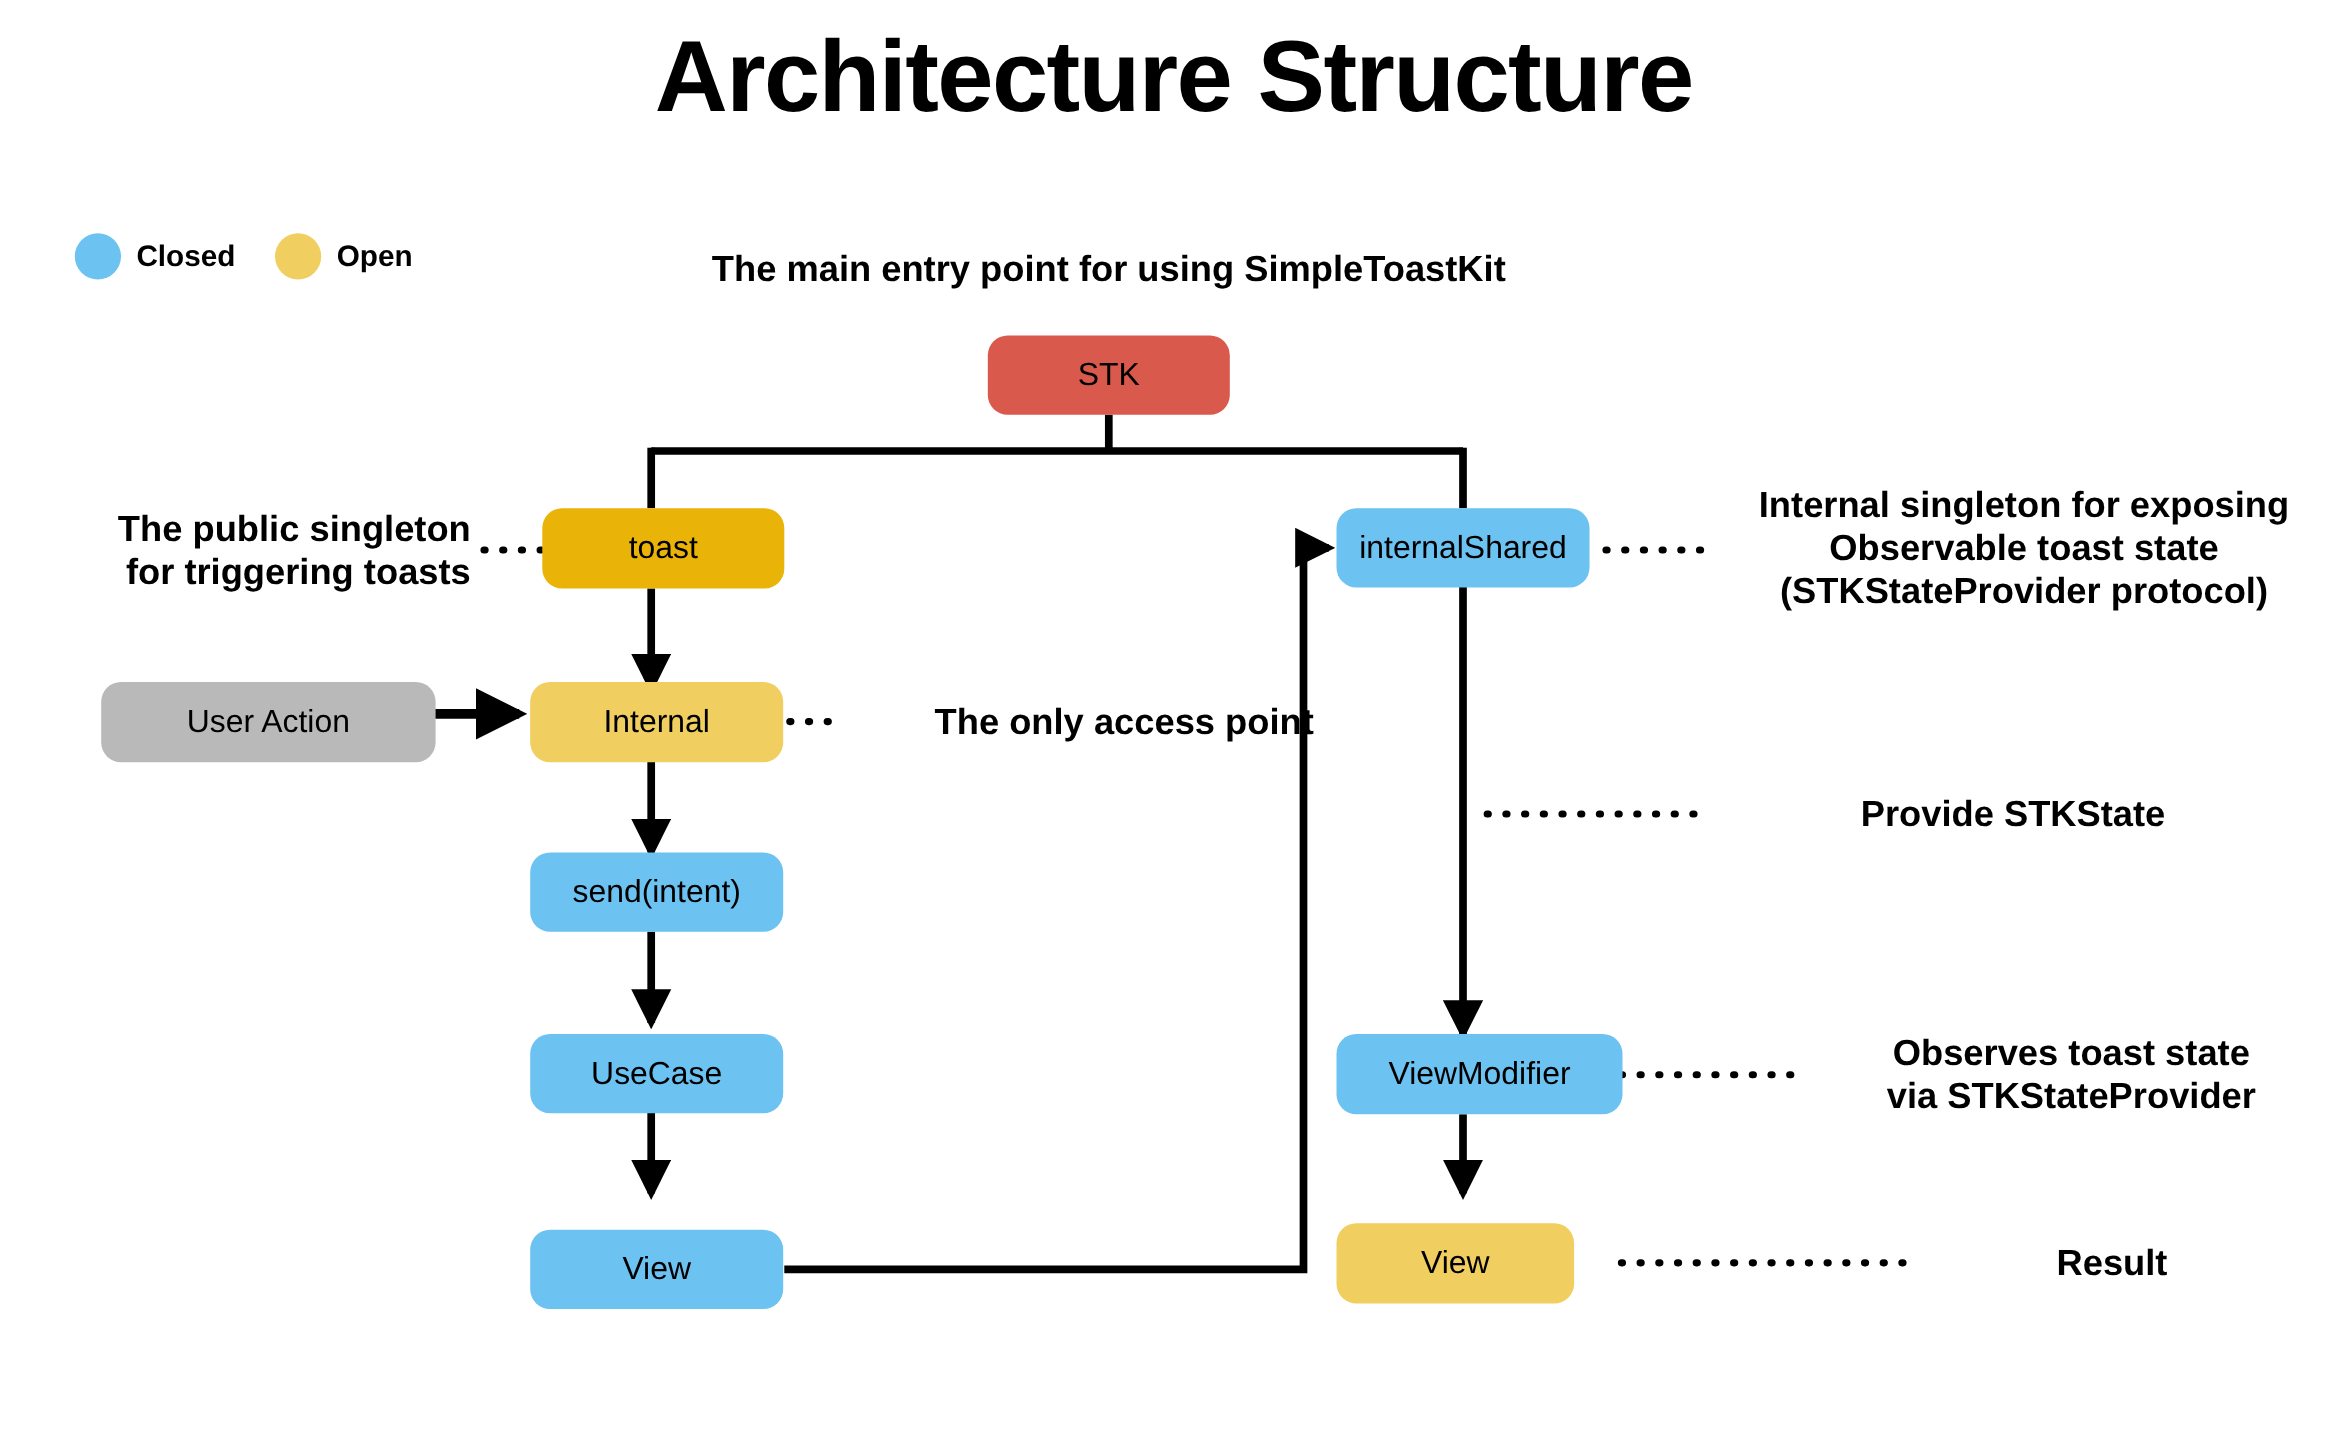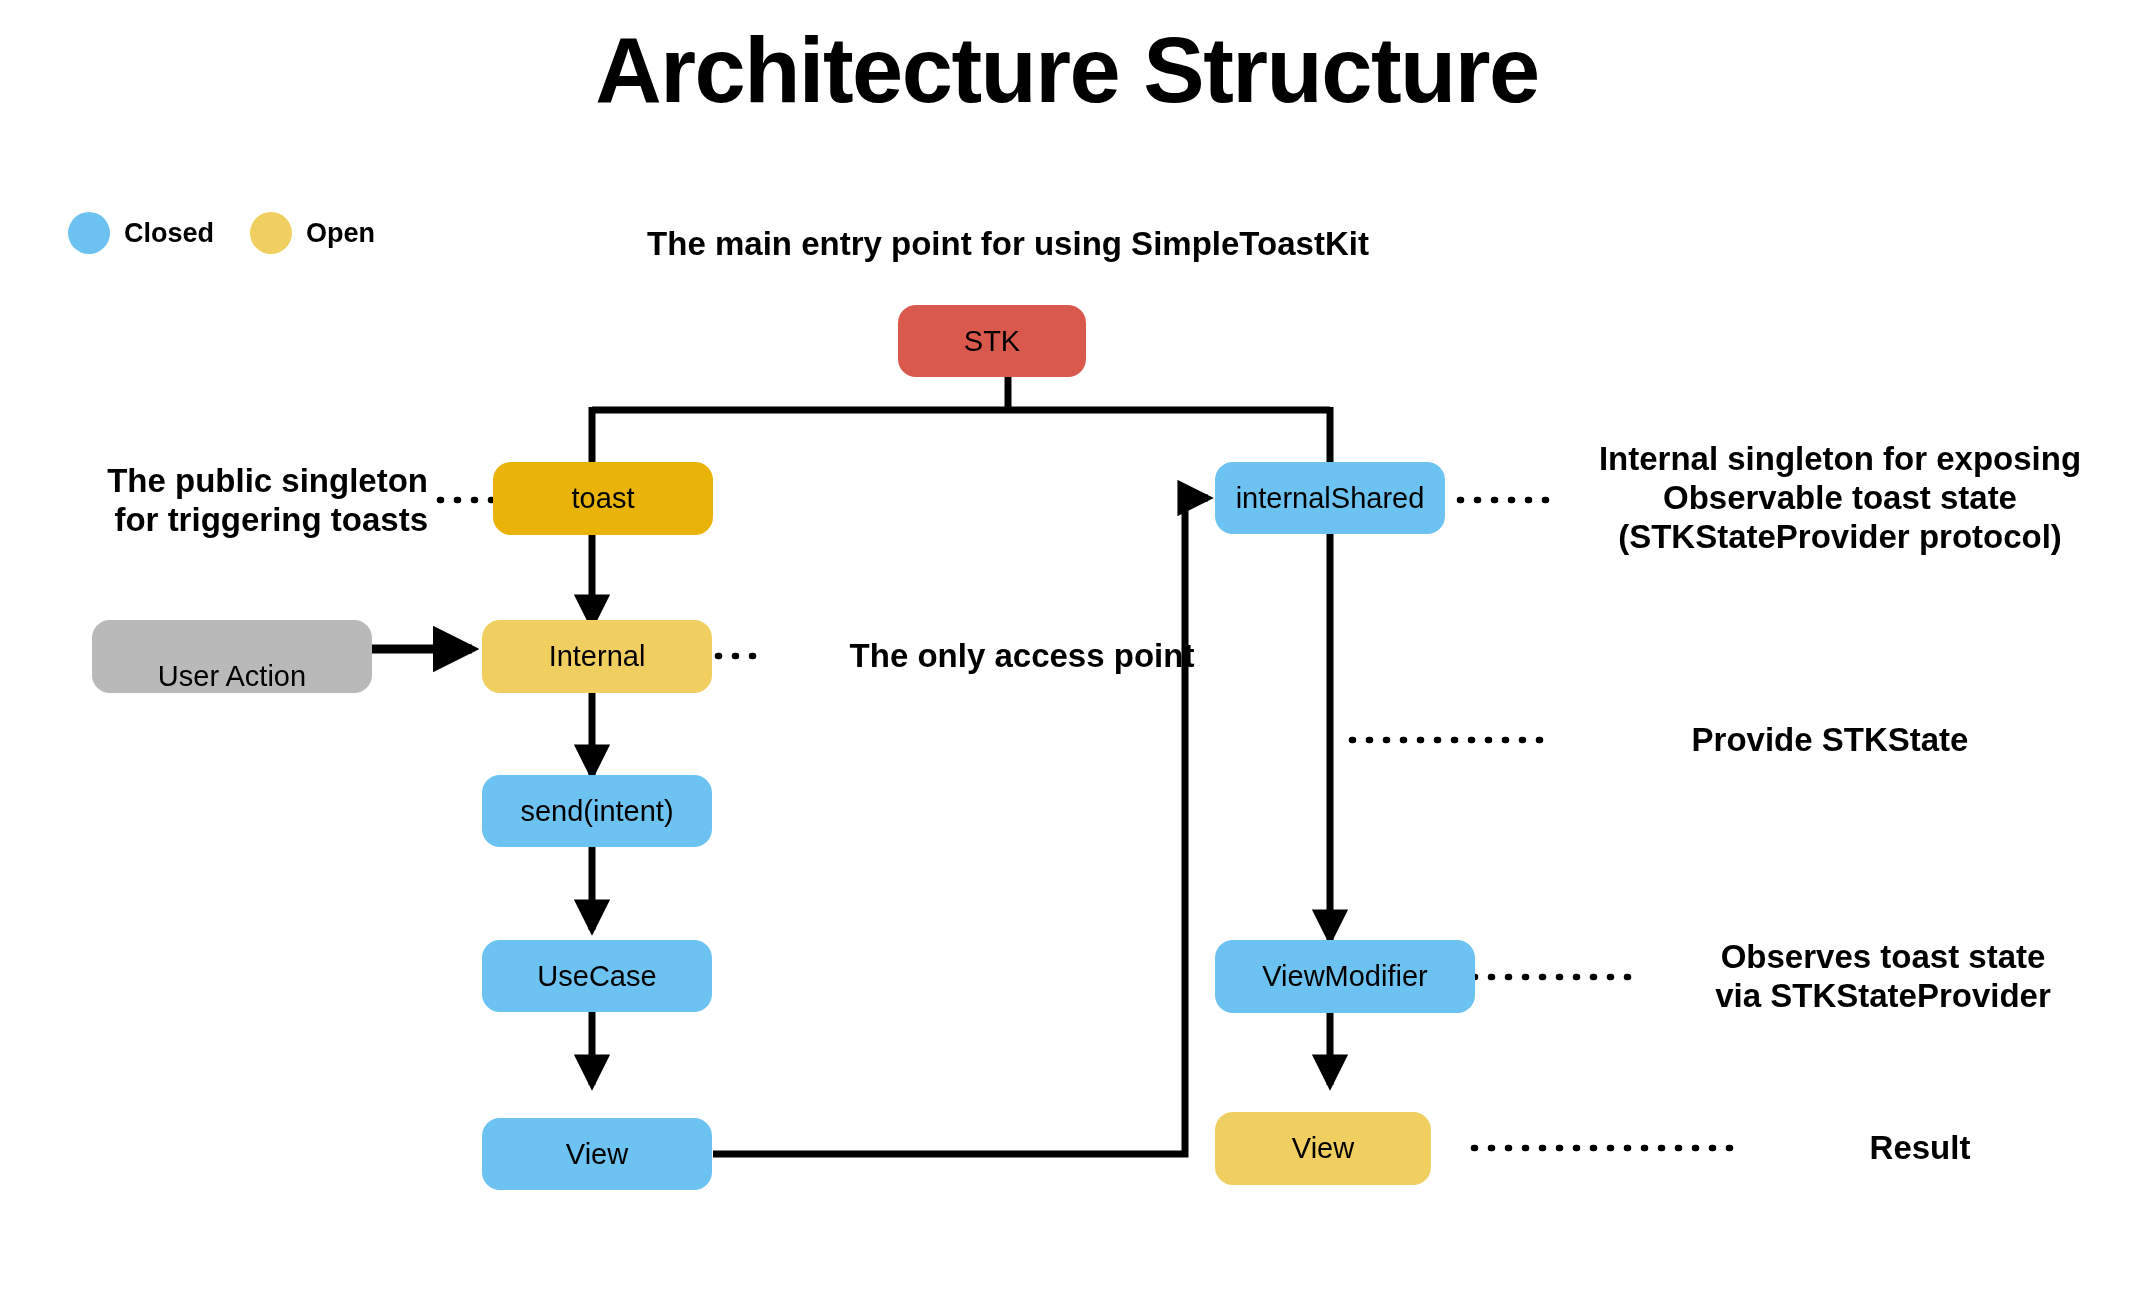--- a/index.html
+++ b/index.html
@@ -144,29 +144,29 @@
     <path d="M 1330 1013 L 1330 1085" stroke="#000000" stroke-width="7" fill="none" marker-end="url(#arrowhead)"></path>
 
     <path d="M 440 500 L 492 500" stroke="#000000" stroke-width="6.5" fill="none" stroke-linecap="round" stroke-dasharray="1 16"></path>
     <path d="M 718 656 L 760 656" stroke="#000000" stroke-width="6.5" fill="none" stroke-linecap="round" stroke-dasharray="1 16"></path>
     <path d="M 1460 500 L 1552 500" stroke="#000000" stroke-width="6.5" fill="none" stroke-linecap="round" stroke-dasharray="1 16"></path>
     <path d="M 1352 740 L 1552 740" stroke="#000000" stroke-width="6.5" fill="none" stroke-linecap="round" stroke-dasharray="1 16"></path>
     <path d="M 1474 977 L 1630 977" stroke="#000000" stroke-width="6.5" fill="none" stroke-linecap="round" stroke-dasharray="1 16"></path>
     <path d="M 1474 1148 L 1740 1148" stroke="#000000" stroke-width="6.5" fill="none" stroke-linecap="round" stroke-dasharray="1 16"></path>
   </svg>
 
-  <div class="node" style="left:898px; top:305px; width:188px; height:72px; background:#d9594c;">
+  <div class="node" style="left:898px; top:305px; width:220px; height:72px; background:#d9594c;">
     <span>STK</span>
   </div>
 
   <div class="node" style="left:482px; top:462px; width:220px; height:73px; background:#eab308;margin-left:11px;">
     <span>toast</span>
   </div>
 
-  <div class="node" style="left:92px; top:620px; width:280px; height:73px; background:#b9b9b9;align-items:flex-end;">
+  <div class="node" style="left:92px; top:620px; width:304px; height:73px; background:#b9b9b9;">
     <span>User Action</span>
   </div>
 
   <div class="node" style="left:482px; top:620px; width:230px; height:73px; background:#f0ce60;">
     <span>Internal</span>
   </div>
 
   <div class="node" style="left:482px; top:775px; width:230px; height:72px; background:#6cc2f0;">
     <span>send(intent)</span>
   </div>

